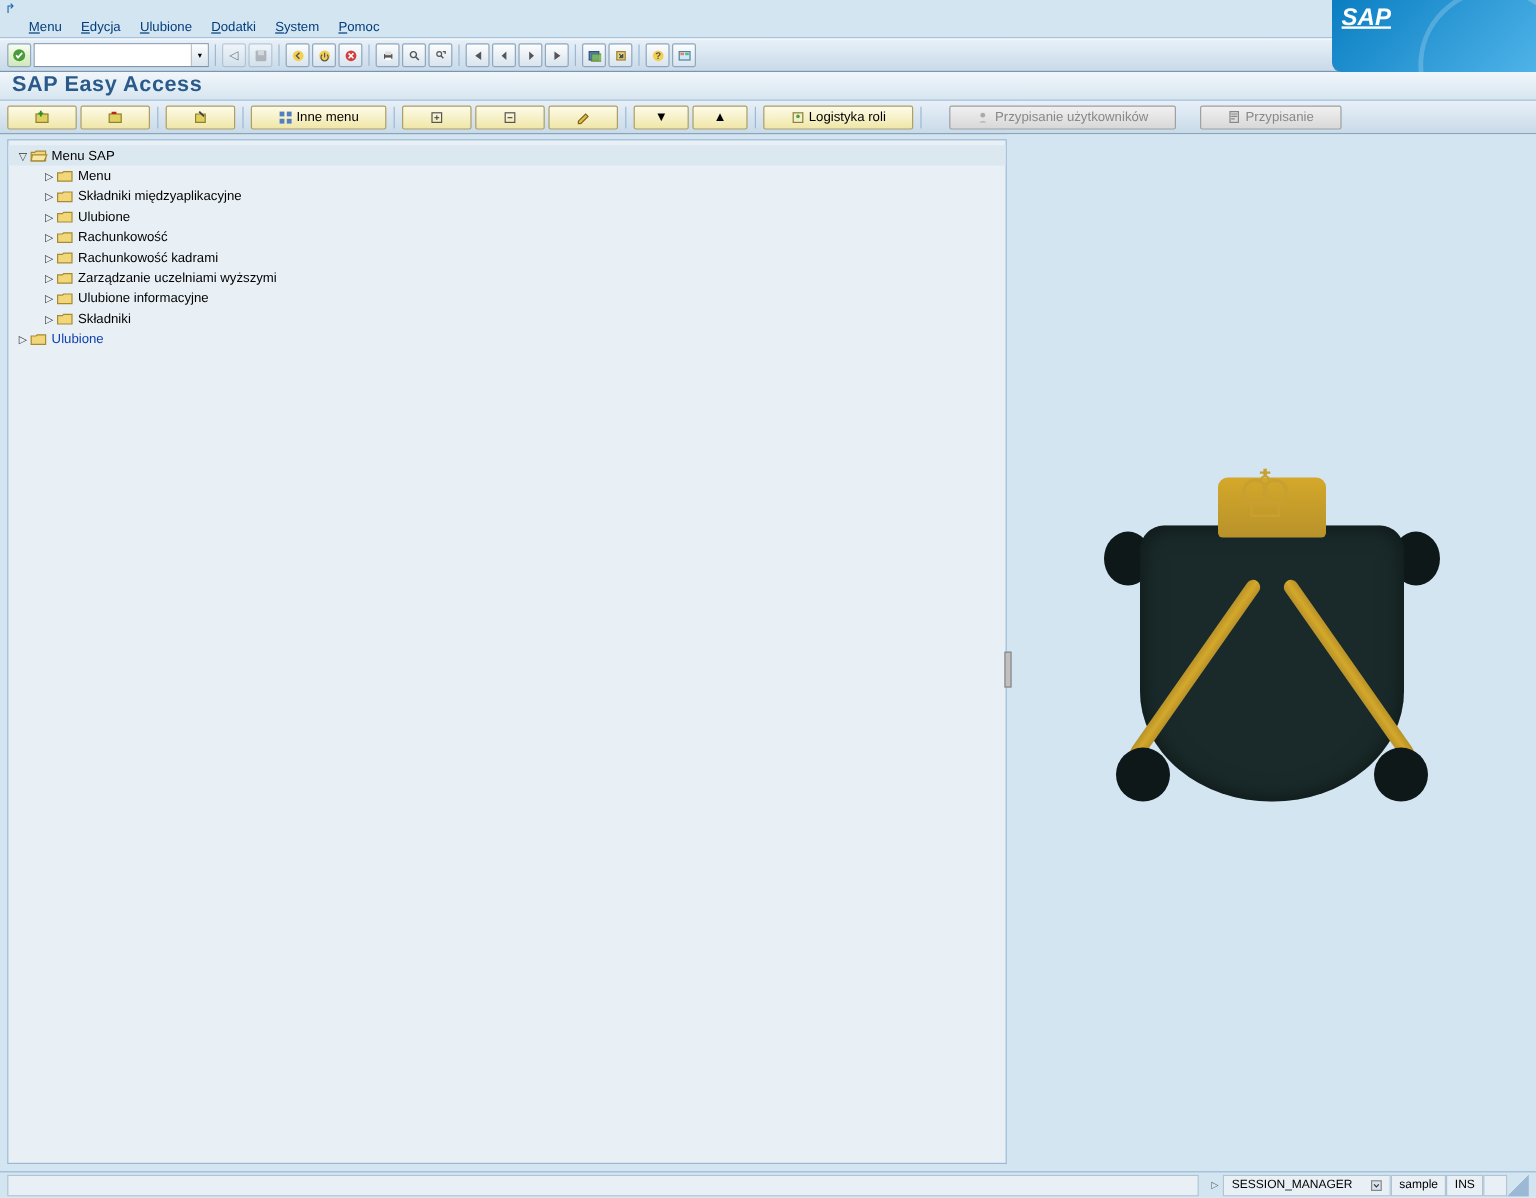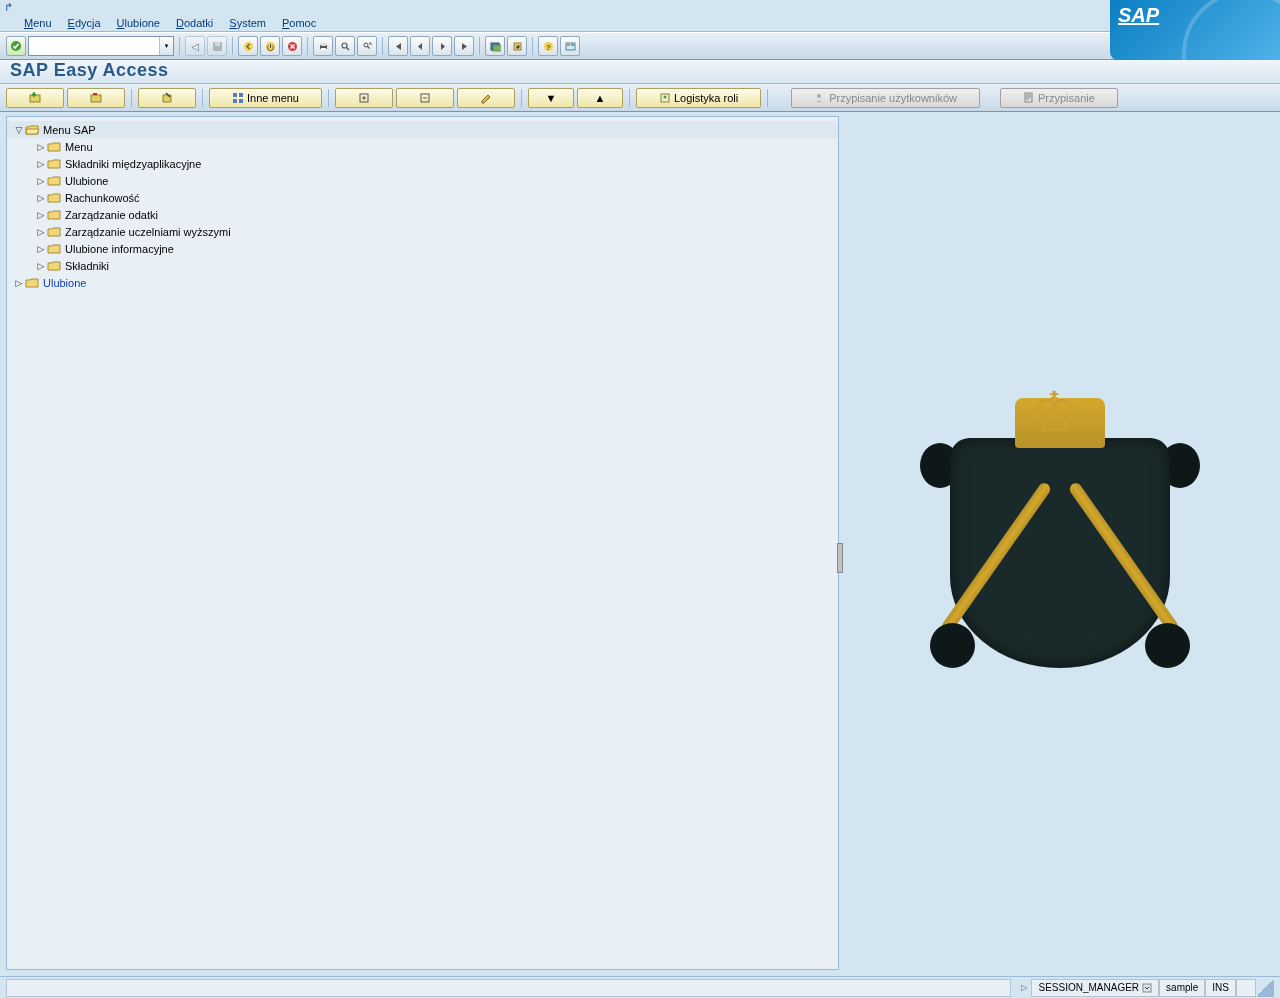--- a/index.html
+++ b/index.html
@@ -62,21 +62,21 @@
 .crest-scroll-bl { position: absolute; bottom: 20px; left: 0px; width: 45px; height: 45px; background: #0f1818; border-radius: 50%; }
 .crest-scroll-br { position: absolute; bottom: 20px; right: 0px; width: 45px; height: 45px; background: #0f1818; border-radius: 50%; }
 
 
 .splitter-handle { position: absolute; right: -5px; top: 50%; width: 6px; height: 30px; background: #c0c0c0; border: 1px solid #888; cursor: col-resize; }
 
 
 .status-bar { position: absolute; bottom: 0; left: 0; right: 0; height: 22px; background: #d4e5f2; border-top: 1px solid #9bb9d4; display: flex; align-items: center; }
 .status-left { flex: 1; height: 18px; margin: 0 6px; border: 1px solid #b0c4d4; background: #e8f0f6; }
 .status-right { display: flex; align-items: center; gap: 0; margin-right: 6px; }
-.status-cell { height: 18px; border: 1px solid #b0c4d4; background: #e8f0f6; padding: 2px 6px; font-size: 10px; display: flex; align-items: center; gap: 3px; }
+.status-cell { height: 18px; border: 1px solid #b0c4d4; background: #e8f0f6; padding: 2px 6px; font-size: 10px; display: flex; align-items: center; gap: 15px; }
 .status-tri { font-size: 8px; color: #666; padding: 0 4px; }
 .status-grip { width: 18px; height: 18px; background: linear-gradient(135deg, transparent 50%, #9bb9d4 50%); }
 </style>
 </head>
 <body>
 
 <div class="window-top">
   <div class="window-top-left">
     <span style="color:#1e62a8;font-size:11px;">↱</span>
   </div>
@@ -326,21 +326,21 @@
         <svg class="tree-folder" width="15" height="12">
             <path d="M1 3 L5 3 L6 2 L13 2 L13 10 L1 10 Z" fill="#f2d77a" stroke="#a88b30"></path>
           </svg>
         <span class="tree-label">Rachunkowość</span>
       </div>
       <div class="tree-row tree-indent-1">
         <span class="tree-arrow">▷</span>
         <svg class="tree-folder" width="15" height="12">
             <path d="M1 3 L5 3 L6 2 L13 2 L13 10 L1 10 Z" fill="#f2d77a" stroke="#a88b30"></path>
           </svg>
-        <span class="tree-label">Zarządzanie odatki</span>
+        <span class="tree-label">Rachunkowość kadrami</span>
       </div>
       <div class="tree-row tree-indent-1">
         <span class="tree-arrow">▷</span>
         <svg class="tree-folder" width="15" height="12">
             <path d="M1 3 L5 3 L6 2 L13 2 L13 10 L1 10 Z" fill="#f2d77a" stroke="#a88b30"></path>
           </svg>
         <span class="tree-label">Zarządzanie uczelniami wyższymi</span>
       </div>
       <div class="tree-row tree-indent-1">
         <span class="tree-arrow">▷</span>

